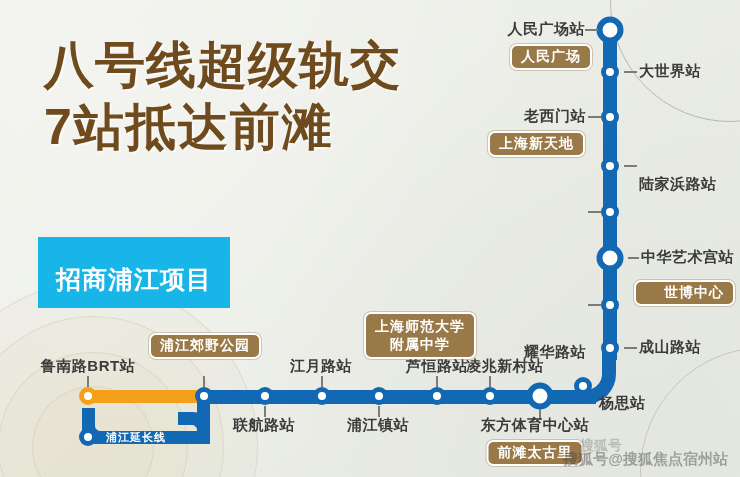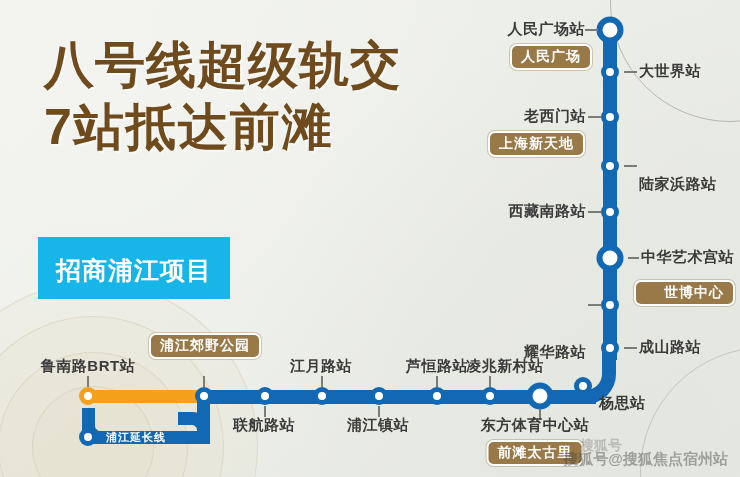--- a/index.html
+++ b/index.html
@@ -51,21 +51,21 @@
     font-size:50px; font-weight:bold; color:#6e4a1c;
     letter-spacing:1px; line-height:62px; white-space:nowrap;
     text-shadow: 2px 2px 0 rgba(255,255,255,.55);
   }
   .hl-line.l2 { letter-spacing:2px; }
 
   .proj-badge {
     position:absolute; left:38px; top:237px;
     background:#18b5e9; color:#ffffff;
     font-size:25px; font-weight:bold; letter-spacing:1px;
-    padding:17px 18px 12px 18px;
+    padding:26px 18px 12px 18px;
     white-space:nowrap;
   }
 
   
   .line { position:absolute; background:#1268b3; }
   .line-orange { position:absolute; background:#f5a01b; }
   .h-main { left:206px; top:390px; height:14px; width:390px; }
   .corner {
     position:absolute; left:560px; top:348px; width:56px; height:56px;
     border:14px solid #1268b3; border-top:none; border-left:none;
@@ -201,21 +201,20 @@
   <div class="tick" style="left:624px; top:165px; width:13px; height:2px;"></div>
   <div class="tick" style="left:588px; top:211px; width:13px; height:2px;"></div>
   <div class="tick" style="left:628px; top:257px; width:11px; height:2px;"></div>
   <div class="tick" style="left:588px; top:304px; width:13px; height:2px;"></div>
   <div class="tick" style="left:624px; top:347px; width:13px; height:2px;"></div>
 
   <div class="slabel l" style="left:585px; top:29px;">人民广场站</div>
   <div class="slabel r" style="left:639px; top:71px;">大世界站</div>
   <div class="slabel l" style="left:586px; top:116px;">老西门站</div>
   <div class="slabel r" style="left:639px; top:165px;margin-top:19px;">陆家浜路站</div>
-  <div class="slabel l" style="left:586px; top:211px;">西藏南路站</div>
   <div class="slabel r" style="left:641px; top:257px;">中华艺术宫站</div>
   <div class="slabel l" style="left:586px; top:304px;margin-top:48px;">耀华路站</div>
   <div class="slabel r" style="left:639px; top:347px;">成山路站</div>
   <div class="slabel r" style="left:599px; top:403px;">杨思站</div>
 
   <div class="bbadge" style="left:510px; top:44px;">人民广场</div>
   <div class="bbadge" style="left:488px; top:131px;">上海新天地</div>
   <div class="bbadge" style="left:634px; top:280px;padding-left:28px;">世博中心</div>
 
   <div class="stn orange" style="left:88px;  top:396px;"></div>
@@ -240,19 +239,23 @@
   <div class="slabel c" style="left:88px;  top:357px;">鲁南路BRT站</div>
   <div class="slabel c" style="left:264px; top:416px;">联航路站</div>
   <div class="slabel c" style="left:321px; top:357px;">江月路站</div>
   <div class="slabel c" style="left:378px; top:416px;">浦江镇站</div>
   <div class="slabel c" style="left:437px; top:357px;">芦恒路站</div>
   <div class="slabel c" style="left:505px; top:357px;">凌兆新村站</div>
   <div class="slabel c" style="left:535px; top:416px;">东方体育中心站</div>
 
   <div class="bbadge c" style="left:205px; top:333px;">浦江郊野公园</div>
 
+  <div class="bbadge two c" style="left:420px; top:312px;">
+    <div>上海师范大学</div>
+    <div>附属中学</div>
+  </div>
 
   <div class="bbadge c" style="left:535px; top:440px;">前滩太古里</div>
 
   <div class="watermark">搜狐号@搜狐焦点宿州站</div>
   <div class="watermark2">搜狐号</div>
 
 </div>
 
 </body></html>

